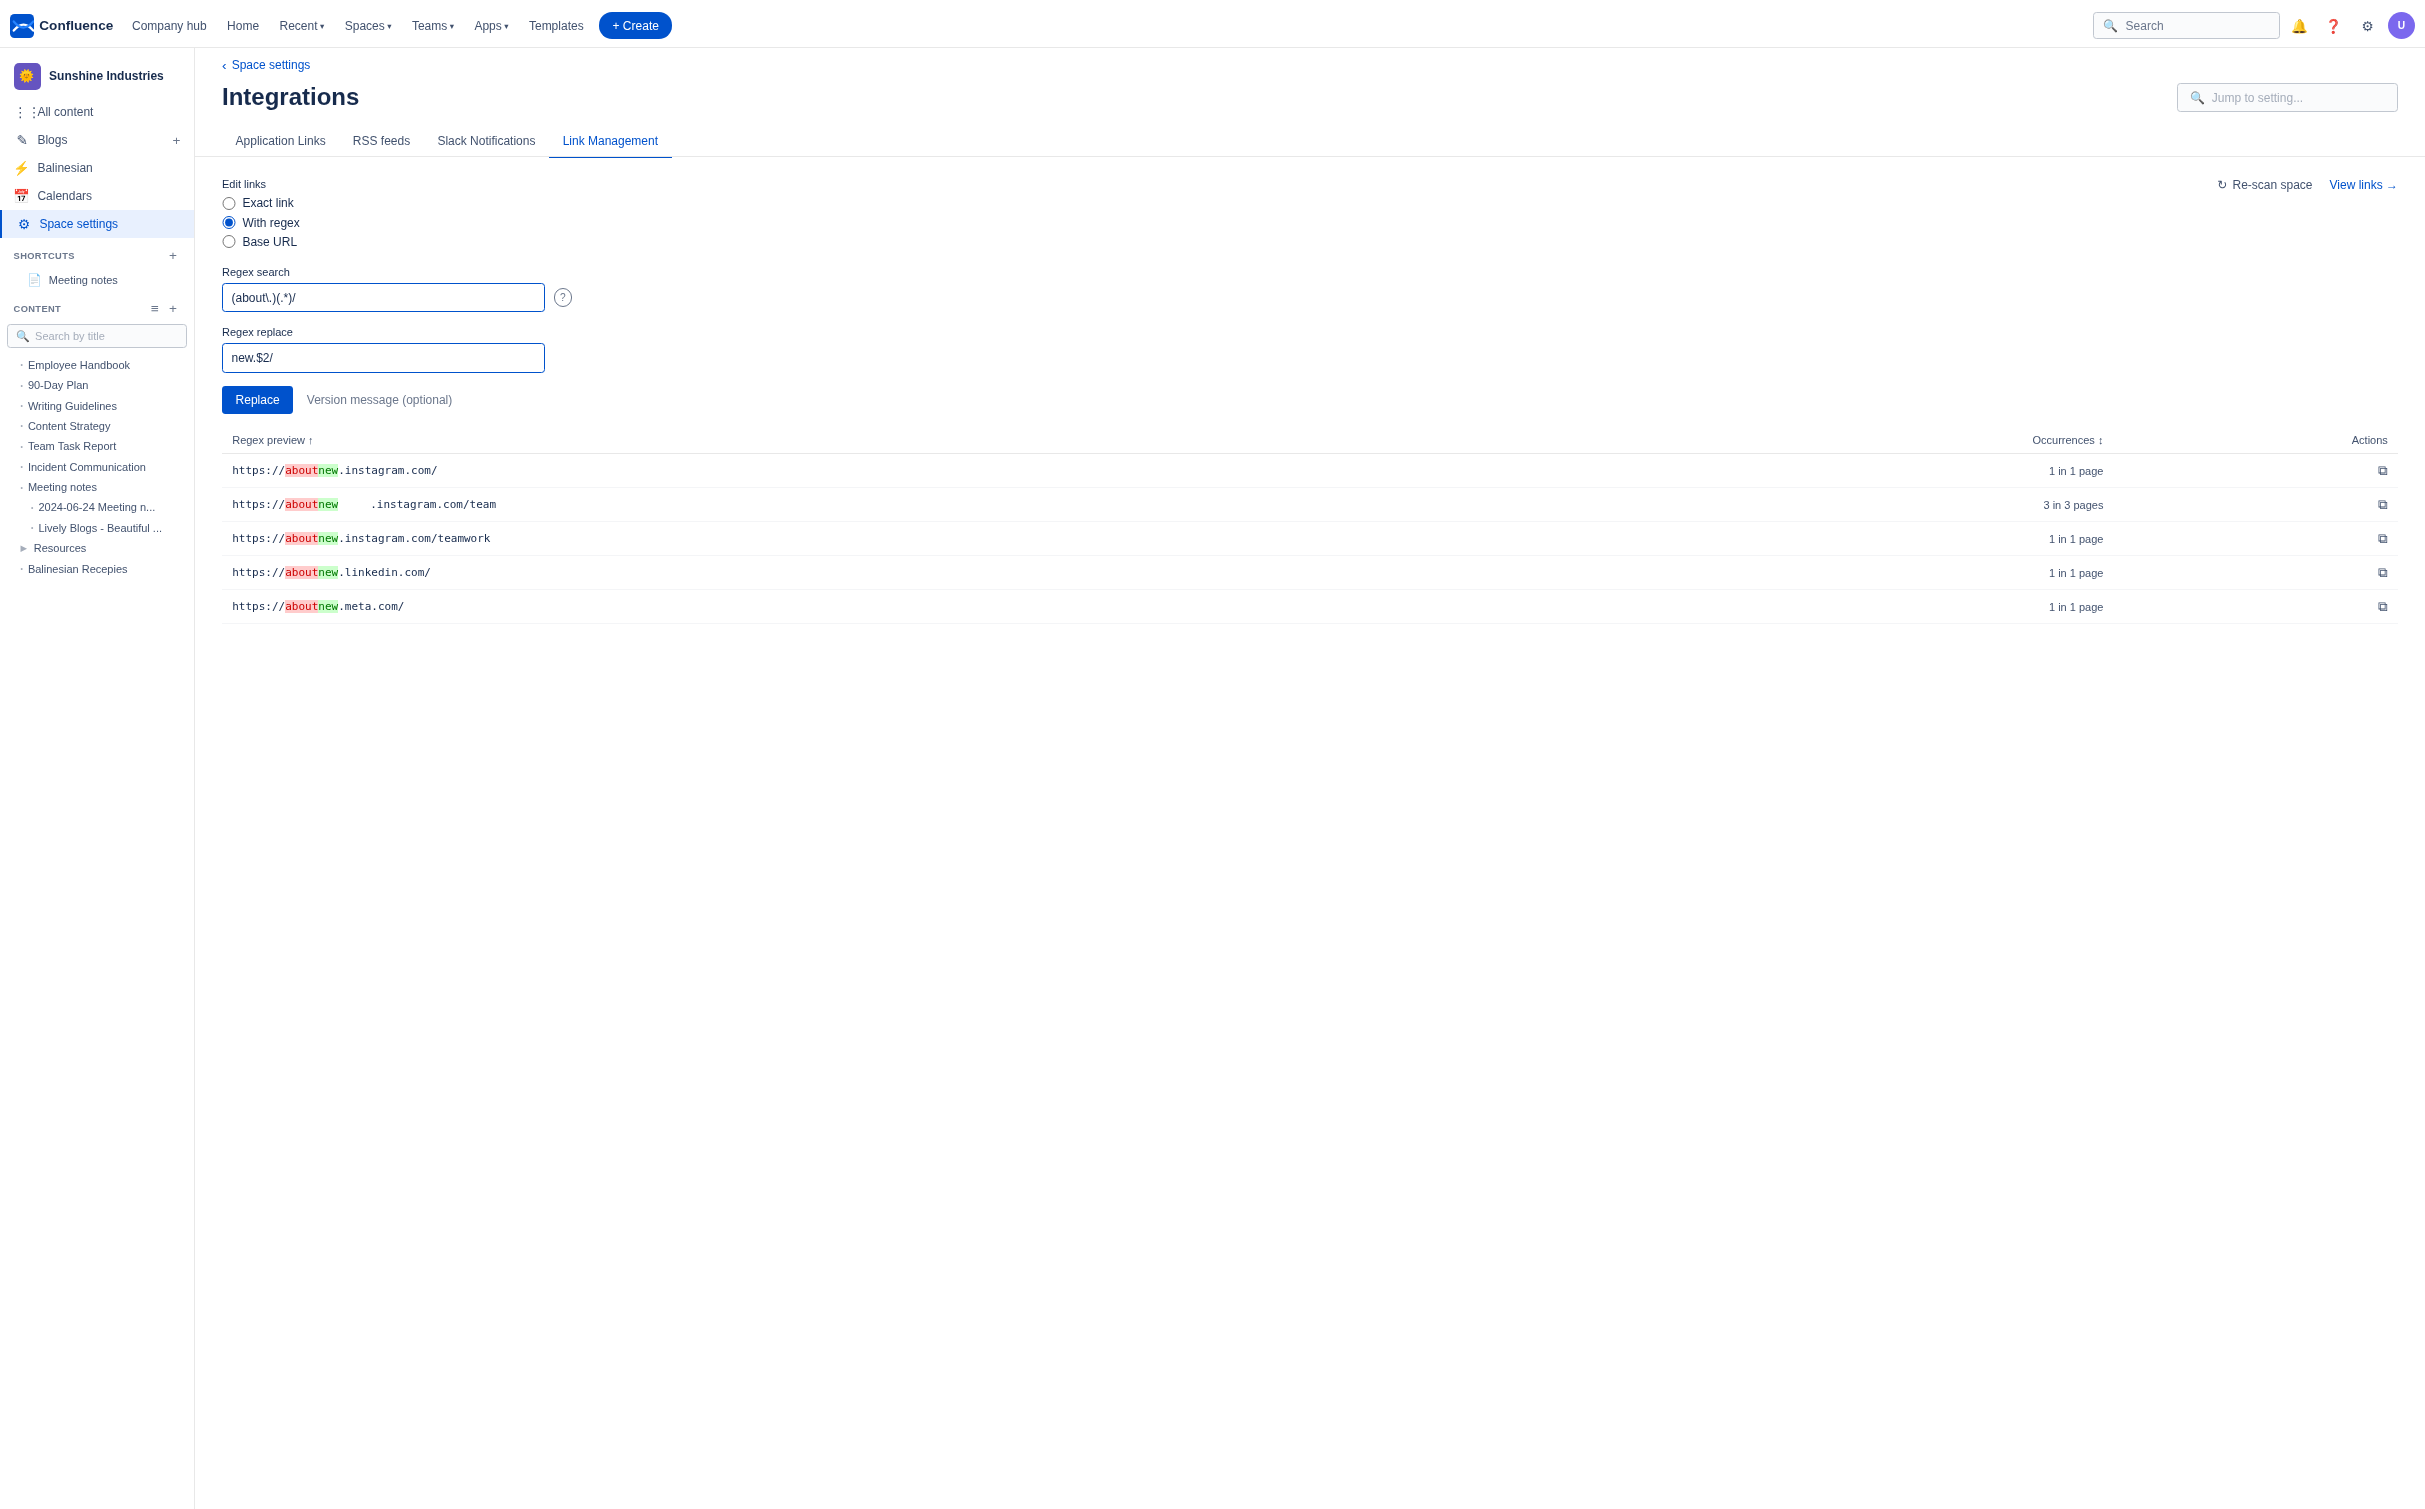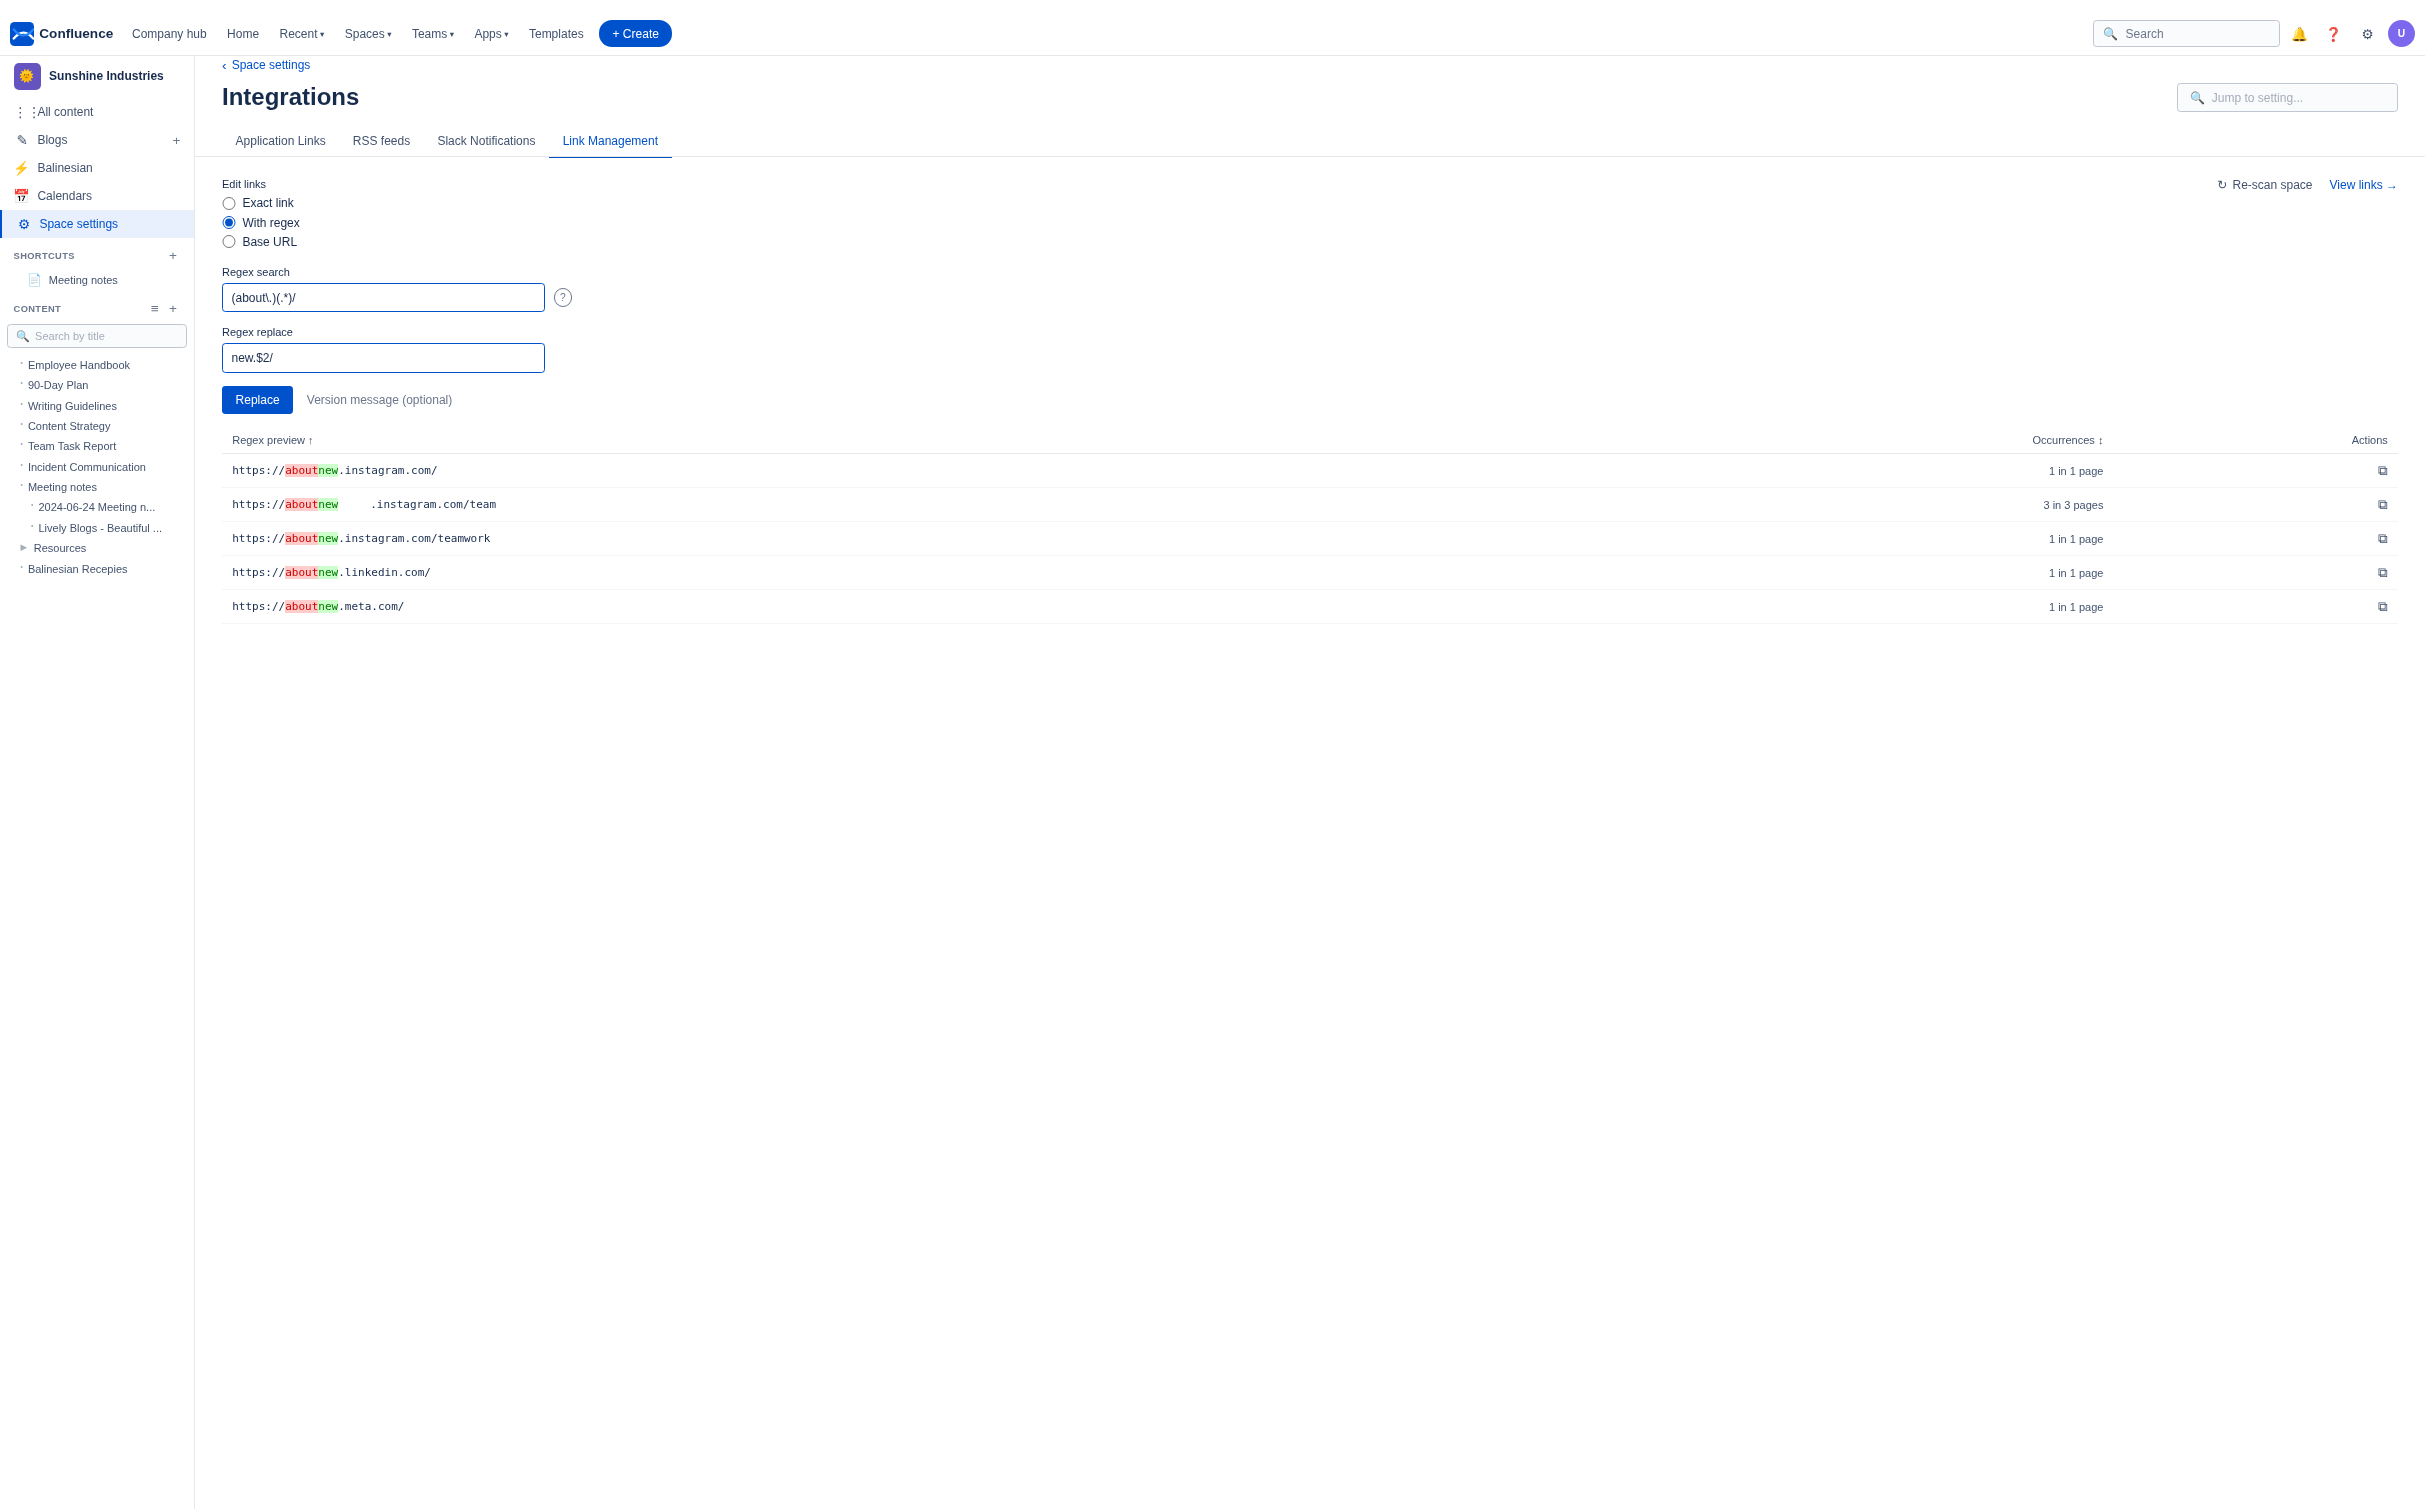--- a/index.html
+++ b/index.html
@@ -2,21 +2,21 @@
 <html style="font-size:13.6px"><head>
   <meta charset="utf-8">
   <style>
     * { box-sizing: border-box; margin: 0; padding: 0; }
     body { font-family: -apple-system, BlinkMacSystemFont, 'Segoe UI', sans-serif; font-size: 12px; color: #172b4d; background: #fff; height: 100vh; overflow: hidden; }
 
     
     .topnav {
       display: flex; align-items: center; gap: 3.4px;
       background: #fff; border-bottom: 0.8px solid #e8e8e8;
-      height: 44px; padding: 0 10.2px; position: fixed; top: 12px; left: 0; right: 0; z-index: 100;
+      height: 44px; padding: 0 10.2px; position: fixed; top: 4px; left: 0; right: 0; z-index: 100;
     }
     .topnav-logo { display: flex; align-items: center; gap: 5.1px; margin-right: 6.8px; }
     .topnav-logo .logo-icon { width: 24px; height: 24px; }
     .topnav-logo .logo-text { font-size: 13.6px; font-weight: 600; color: #172b4d; }
     .nav-item { padding: 5.1px 8.5px; border-radius: 3.4px; cursor: pointer; font-size: 12px; color: #42526e; display: flex; align-items: center; gap: 2.5px; white-space: nowrap; }
     .nav-item .chevron { font-size: 8.5px; }
     .create-btn {
       background: #0052cc; color: #fff; border: none; border-radius: 13px;
       padding: 6.8px 13.6px; font-size: 12px; font-weight: 500; cursor: pointer;
       display: flex; align-items: center; gap: 5.1px; margin-left: 3.4px;
@@ -56,21 +56,21 @@
     .sidebar-section-btn { background: none; border: none; cursor: pointer; color: #6b778c; font-size: 13.6px; padding: 1.7px 3.4px; border-radius: 2.5px; }
 
     .sidebar-search {
       margin: 3.4px 6.8px 6.8px; display: flex; align-items: center; gap: 5.1px;
       border: 0.8px solid #c1c7d0; border-radius: 3.4px; padding: 4.2px 8.5px; background: #fafbfc;
     }
     .sidebar-search input { border: none; background: transparent; outline: none; font-size: 11px; color: #42526e; width: 100%; }
     .sidebar-search input::placeholder { color: #a5adba; }
 
     .sidebar-content-item {
-      display: flex; gap: 5.1px;
+      display: flex; align-items: center; gap: 5.1px;
       padding: 4.2px 13.6px 4.2px 20.4px; cursor: pointer; color: #42526e; font-size: 11px;
     }
     .sidebar-content-item .bullet { color: #a5adba; font-size: 6.8px; }
     .sidebar-content-item .expand-icon { color: #a5adba; font-size: 8.5px; margin-right: 1.7px; }
 
     .shortcuts-item {
       display: flex; align-items: center; gap: 6.8px;
       padding: 4.2px 13.6px 4.2px 27px; cursor: pointer; color: #42526e; font-size: 11px;
     }
     .shortcuts-item .page-icon { color: #0052cc; font-size: 12px; }

